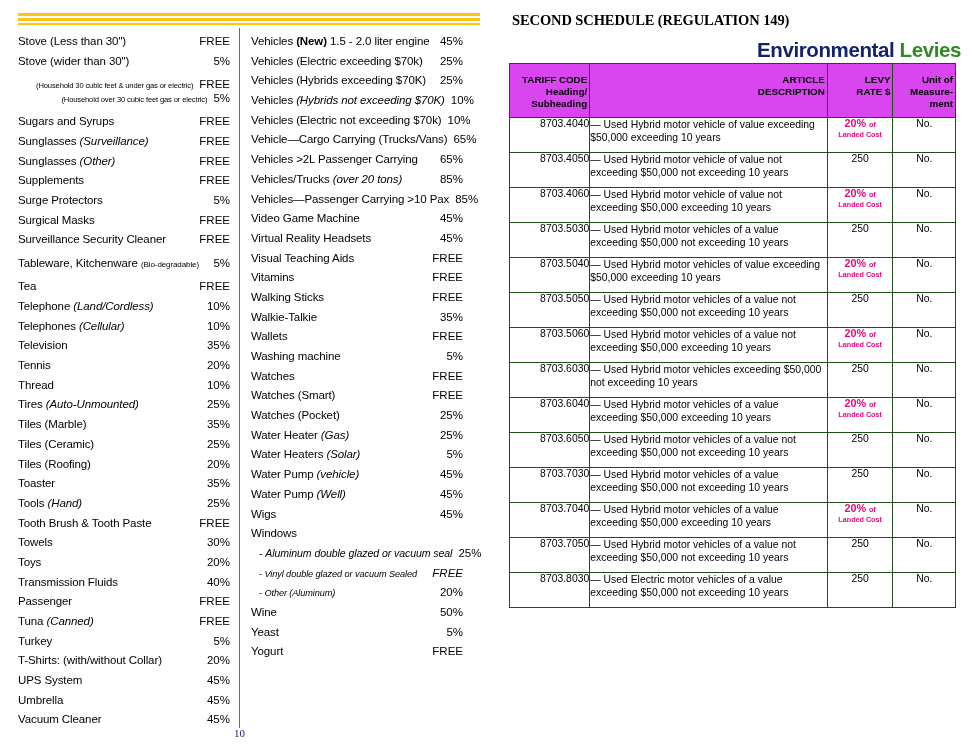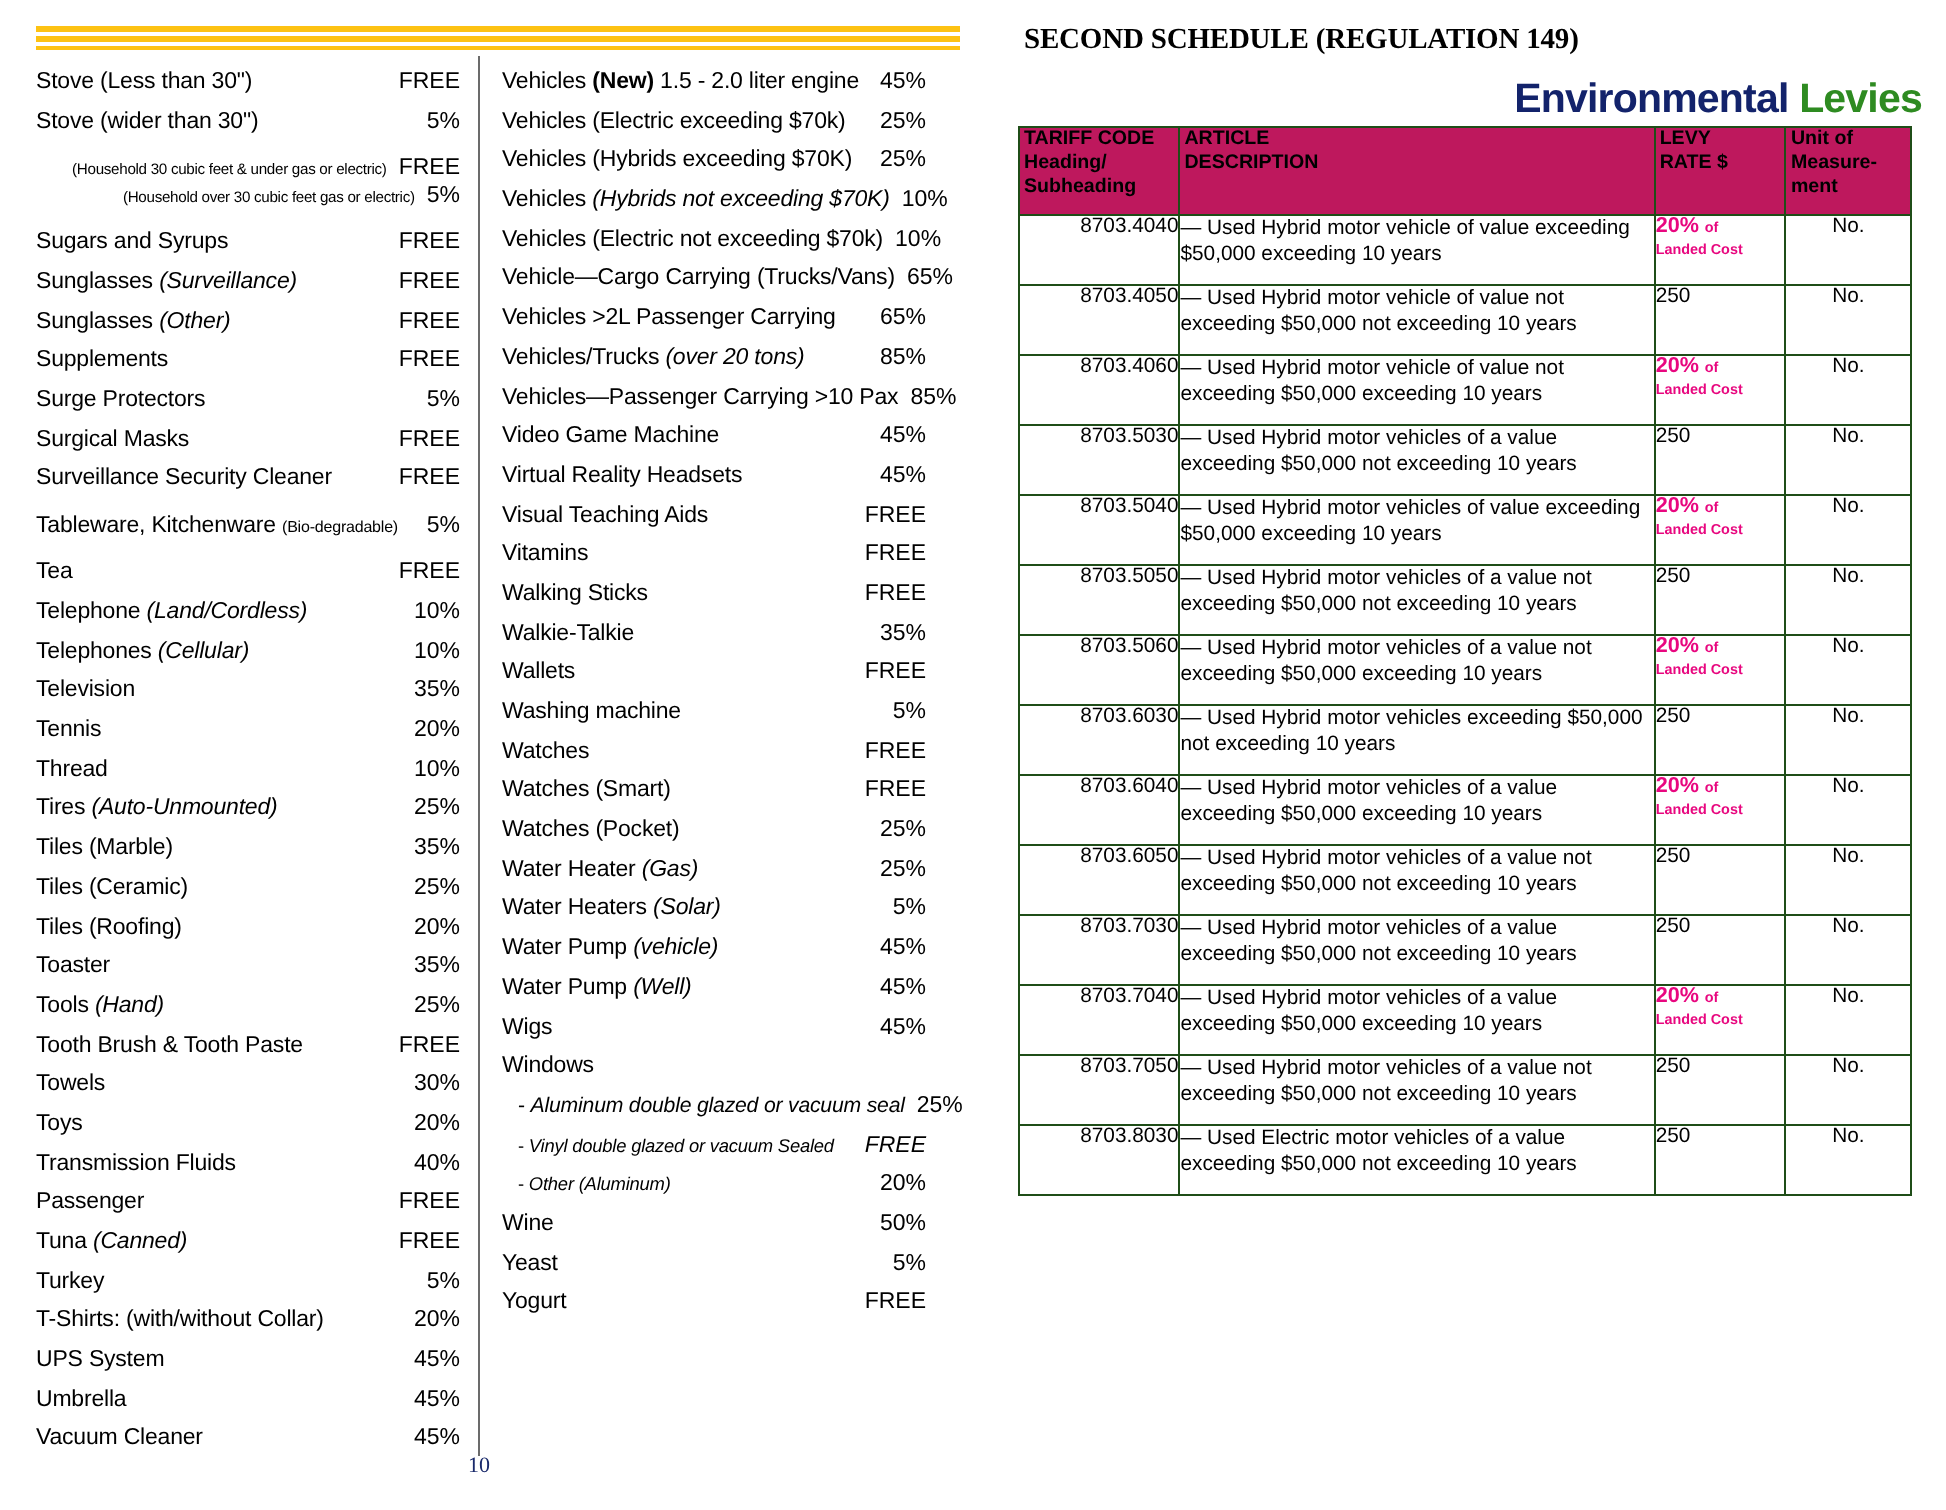--- a/index.html
+++ b/index.html
@@ -132,27 +132,27 @@
     width: 447px;
     border-collapse: collapse;
     table-layout: fixed;
   }
   #levy-table th, #levy-table td {
     border: 1.6px solid #1f4d18;
     padding: 0;
     vertical-align: top;
   }
   #levy-table thead th {
-    background: #be185d;
+    background: #d946ef;
     color: #000;
     font-size: 9.8px;
     font-weight: bold;
-    text-align: left;
+    text-align: right;
     line-height: 1.25;
-    padding: 0 2px 6px 2px;
+    padding: 10px 2px 6px 2px;
     vertical-align: top;
   }
   .c-code { width: 77px; }
   .c-desc { width: 228px; }
   .c-levy { width: 63px; }
   .c-unit { width: 60px; }
 
   #levy-table tbody td {
     height: 34px;
     font-size: 10.4px;
@@ -161,20 +161,21 @@
     text-align: right;
     padding-top: 7px;
     font-size: 10.7px;
   }
   td.desc {
     padding: 6px 5px 4px 5px;
     line-height: 1.28;
     font-size: 10.4px;
   }
   td.levy {
+    text-align: center;
     padding-top: 7px;
     font-size: 10.7px;
   }
   td.levy.pct {
     padding-top: 6px;
     line-height: 1.05;
   }
   td.levy .big {
     color: #E8077F;
     font-weight: bold;

